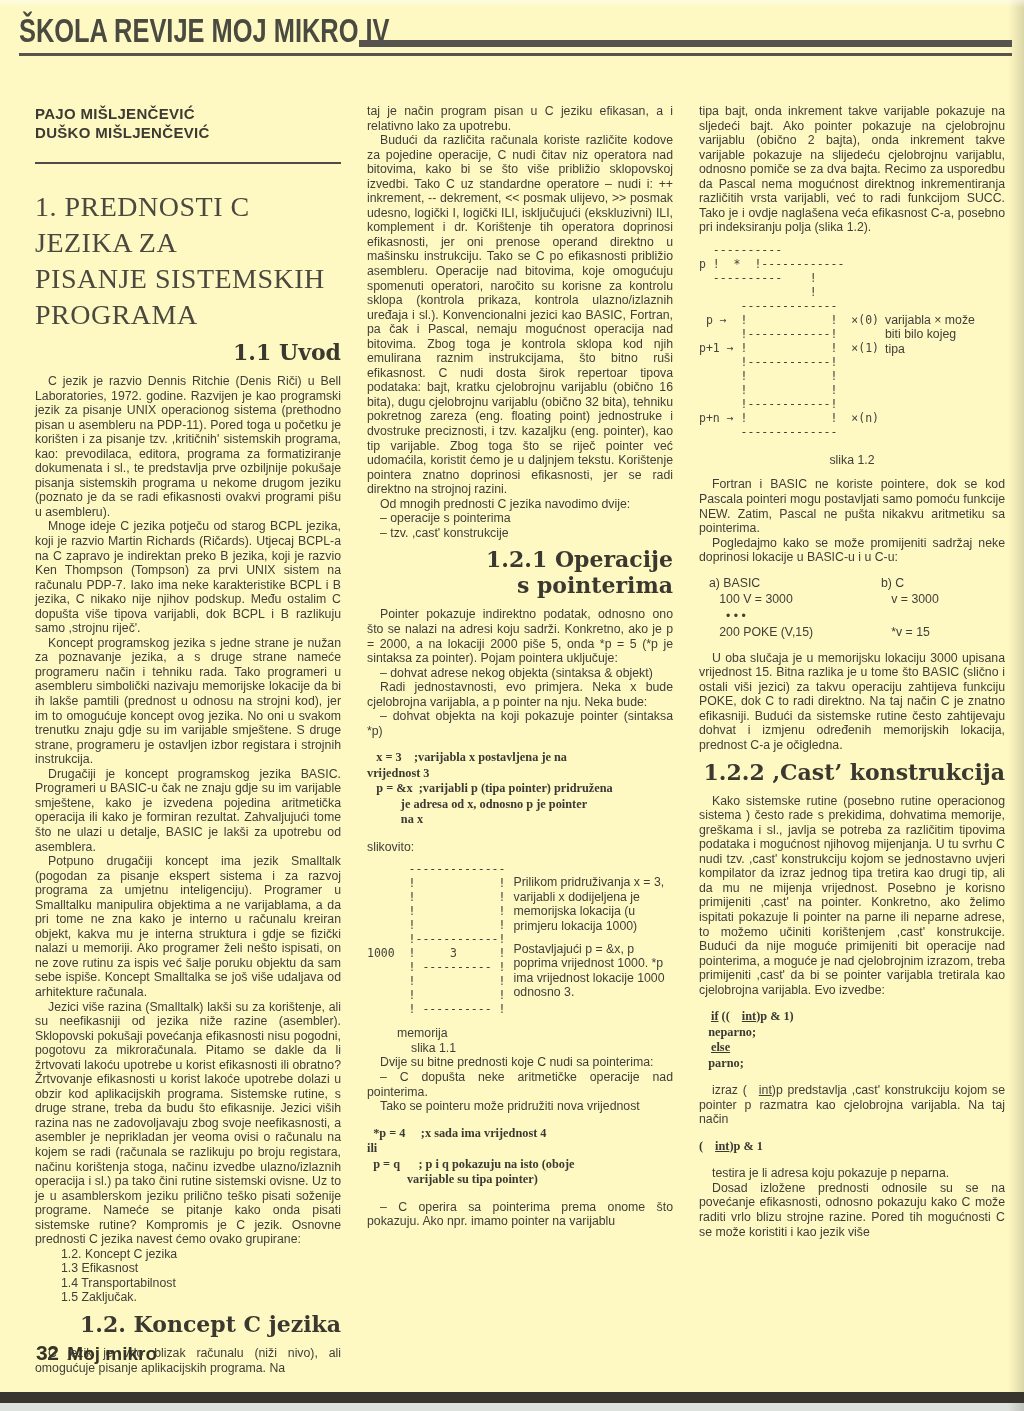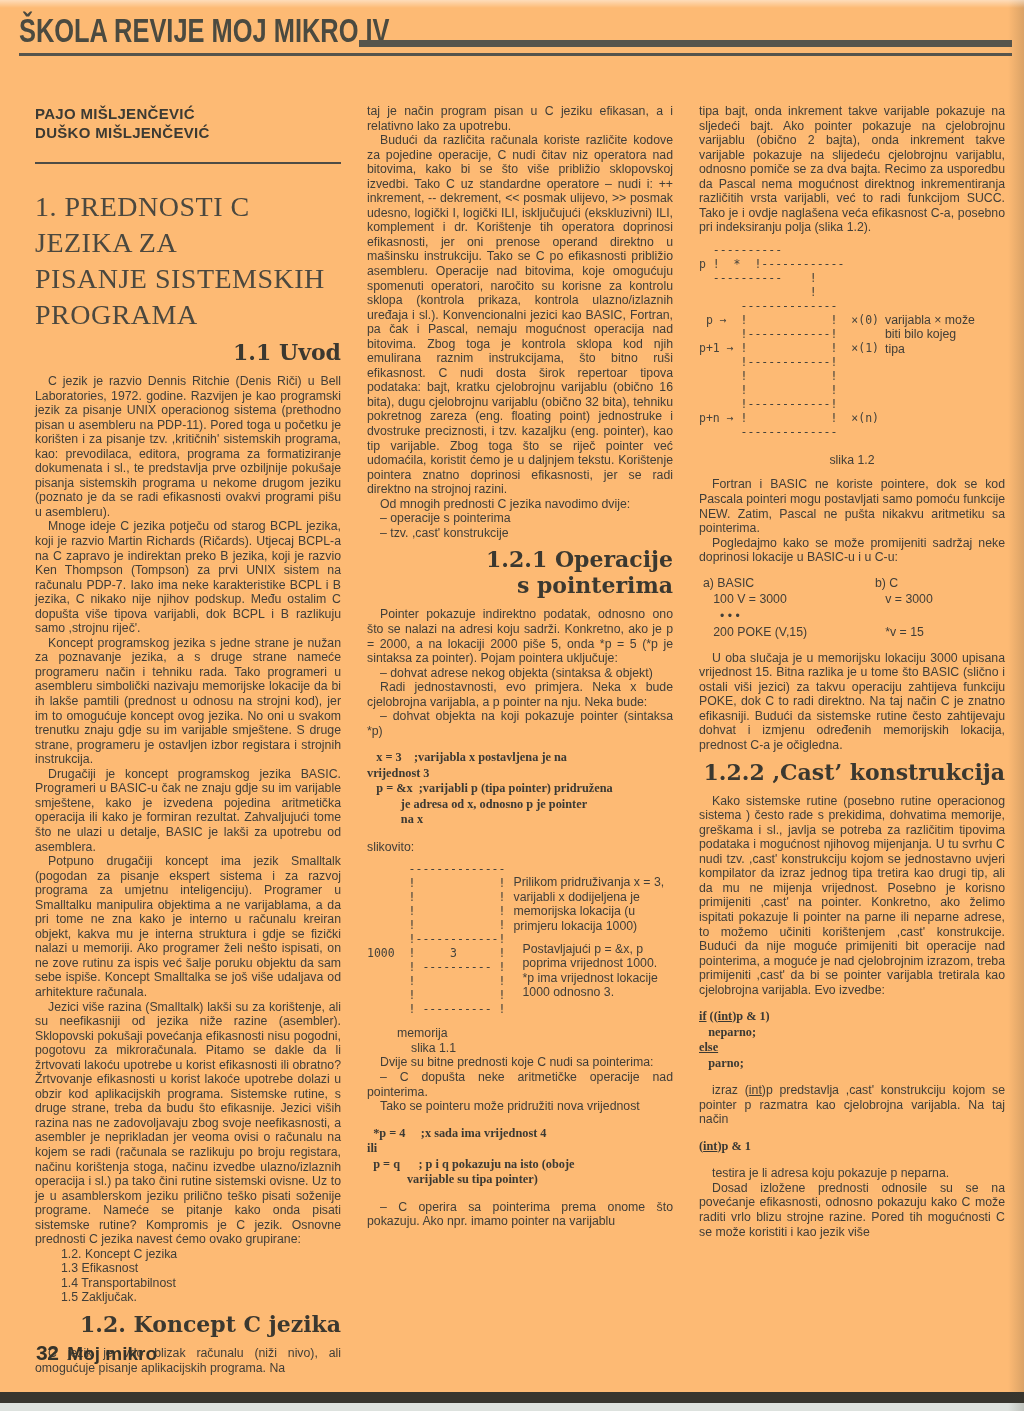--- a/index.html
+++ b/index.html
@@ -1,19 +1,19 @@
 <!DOCTYPE html>
 <html lang="hr"><head>
 <meta charset="utf-8">
 <title>Moj mikro — page 32</title>
 <style>
   html,body { margin:0; padding:0; background:#cfd2c9; }
   .page {
     position:relative; width:1024px; height:1411px; margin:0 auto;
-    background:#fdba74; overflow:hidden;
+    background:#fef9c3; overflow:hidden;
     font-family:"Liberation Sans", sans-serif; color:#413e38;
   }
   .edge-shade { position:absolute; top:0; right:0; width:16px; height:100%;
     background:linear-gradient(to right, rgba(60,55,40,0), rgba(60,55,40,.18)); pointer-events:none; }
   .top-shade { position:absolute; top:0; left:0; width:100%; height:8px;
     background:linear-gradient(to bottom, rgba(255,255,255,.5), rgba(255,255,255,0)); }
 
   
   .masthead-row { position:absolute; top:14px; left:19px; right:12px; height:46px; }
   .masthead {
@@ -48,30 +48,30 @@
 
   
   .codebold { font-weight:bold; white-space:pre; text-align:left;
     font-size:12.3px; line-height:15.5px; margin:12px 0; color:#3b3933;font-family:Liberation Serif, serif; }
   .mono { font-family:"DejaVu Sans Mono", monospace; font-size:11.5px; line-height:14px;
     white-space:pre; text-align:left; margin:0; color:#45433c; }
   .fig { display:flex; margin:8px 0 4px 0; }
   .fig .notes { text-align:left; padding-left:8px; width:152px; }
   .fig .notes .note { text-indent:0; white-space:normal; }
   .fig11 .note1 { margin-top:13px; }
-  .fig11 .note2 { margin-top:8px; white-space:pre-line;margin-left:9px; }
+  .fig11 .note2 { margin-top:8px; white-space:pre-line; }
   .fig12 .note12 { margin-top:70px; text-align:left; white-space:pre-line; padding-left:6px; }
   .figcap { text-align:left; margin:0; }
   .figcap.c1 { margin:10px 0 0 30px; }
   .figcap.c2 { margin:0 0 0 44px; }
   .figcap.center { text-align:center; margin:14px 0 10px 0; }
-  .ab { display:flex; text-align:left; margin:10px 4px; }
+  .ab { display:flex; text-align:left; margin:10px 10px; }
   .ab pre { font-family:inherit; font-size:12.3px; line-height:16.5px; white-space:pre; margin:0; }
   .ab pre.a { width:172px; }
-  u { text-decoration:underline; }
+  u { text-decoration:underline;margin-left:12px; }
 
   
   .footer { position:absolute; left:36px; top:1341px; color:#363329; }
   .pagenum { font-weight:bold; font-size:21px; letter-spacing:-.5px; }
   .magname { font-weight:bold; font-size:19px; margin-left:9px; }
   .bottom-bar { position:absolute; left:0; top:1392px; width:100%; height:11px; background:#37352e; }
   .bottom-strip { position:absolute; left:0; top:1403px; width:100%; height:8px; background:#dde2de; }
 </style>
 </head>
 <body>

